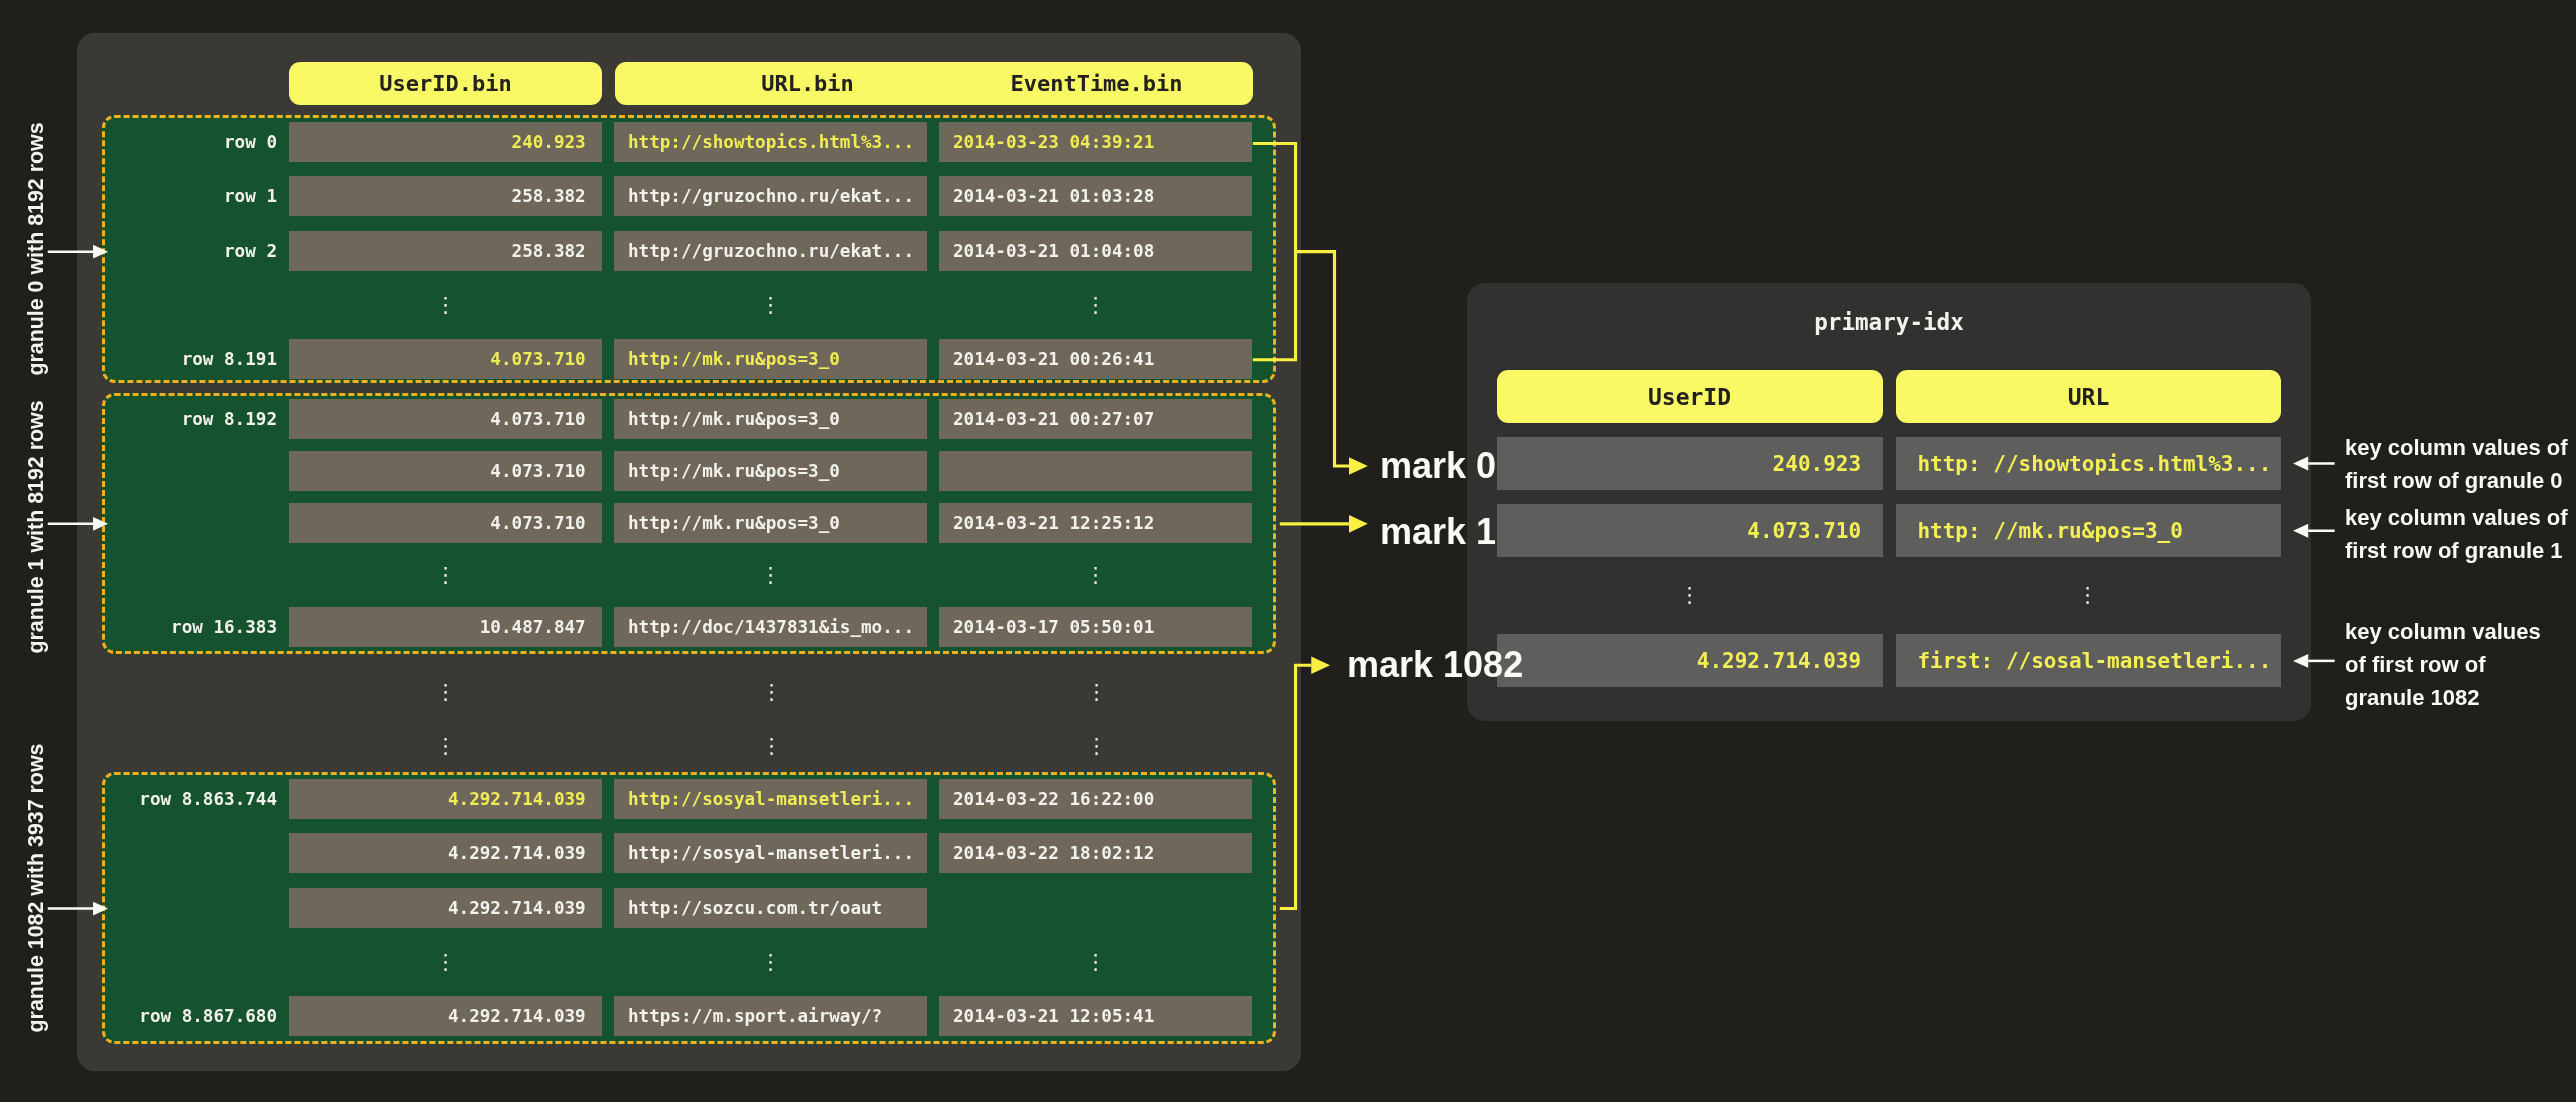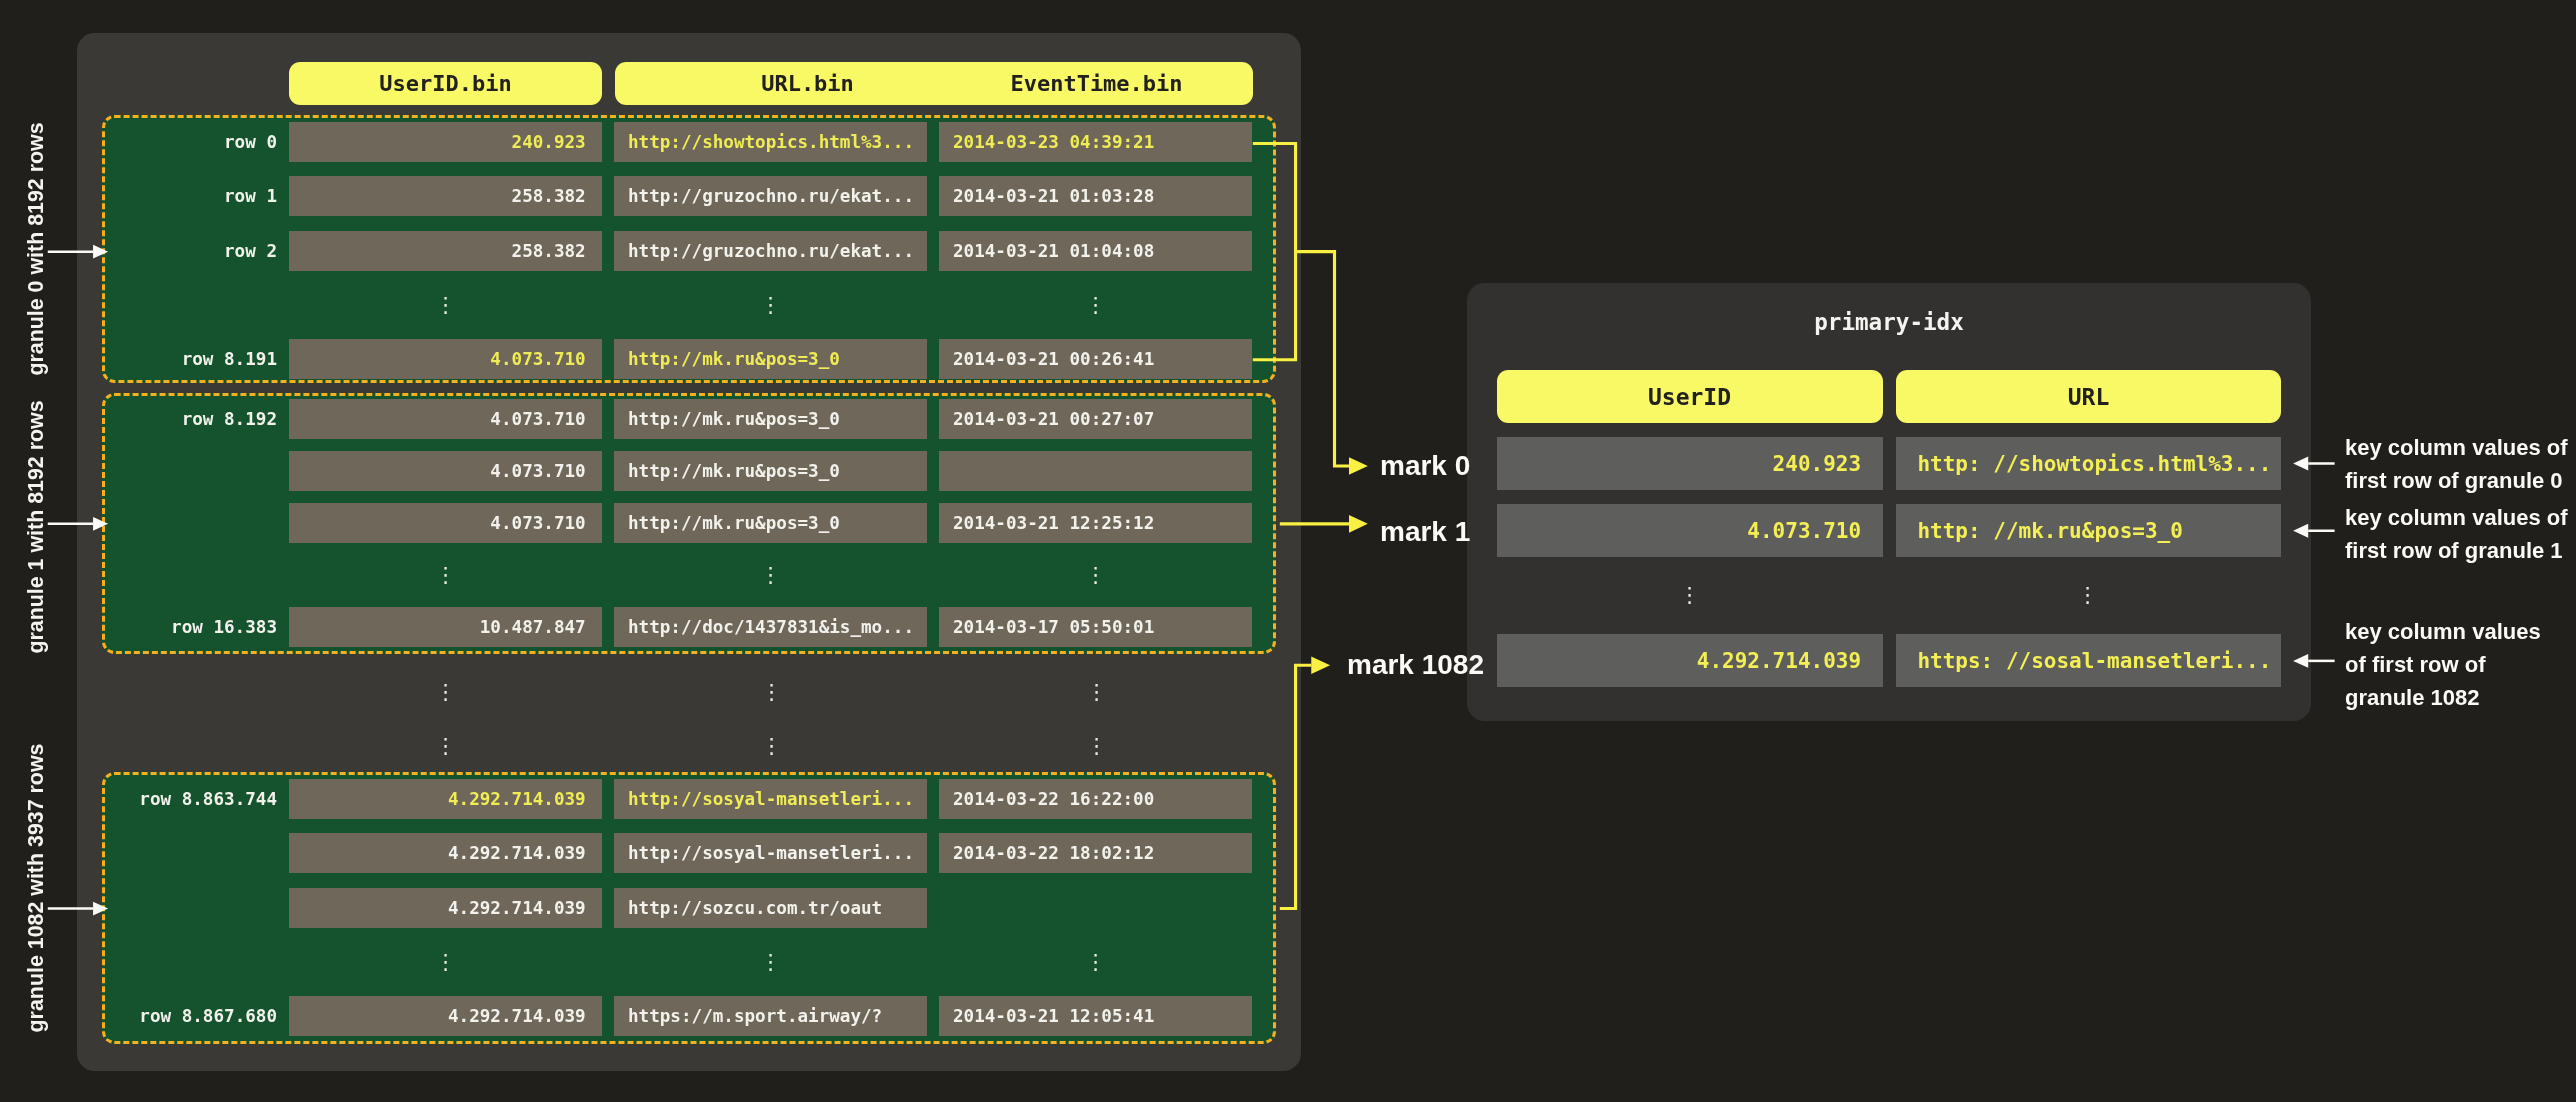--- a/index.html
+++ b/index.html
@@ -55,21 +55,21 @@
   .idx-pill.c2{left:429px;width:385px;}
   .idx-cell{position:absolute;height:53px;background:#5e5e5c;display:flex;align-items:center;
             font:700 21px "DejaVu Sans Mono","Liberation Mono",monospace;color:#f3ef55;
             white-space:nowrap;overflow:hidden;box-sizing:border-box;}
   .idx-cell.c1{left:29.5px;width:386px;justify-content:flex-end;padding-right:21.4px;}
   .idx-cell.c2{left:429px;width:385px;padding-left:21.4px;}
   .idx-dots{position:absolute;width:25px;height:35px;text-align:center;
             font:400 21.4px "DejaVu Sans","Liberation Sans",sans-serif;color:#eceae2;line-height:35px;}
 
   
-  .mark{position:absolute;height:35px;line-height:35px;font-weight:700;font-size:28px;
+  .mark{position:absolute;height:35px;line-height:35px;font-weight:700;font-size:36px;
         color:#fbfaf7;white-space:nowrap;}
   .annotation{position:absolute;left:2345px;width:231px;font-weight:700;font-size:22px;
               color:#fbfaf7;}
   .annotation div{height:33px;line-height:33px;white-space:nowrap;}
 
   .overlay{position:absolute;left:0;top:0;pointer-events:none;}
 </style>
 </head>
 <body>
 
@@ -201,21 +201,21 @@
     <div>
       <div class="idx-cell c1" style="top:221px;">4.073.710</div>
       <div class="idx-cell c2" style="top:221px;">http: //mk.ru&amp;pos=3_0</div>
     </div>
     <div>
       <div class="idx-dots" style="left:210px;top:294px;">⋮</div>
       <div class="idx-dots" style="left:608px;top:294px;">⋮</div>
     </div>
     <div>
       <div class="idx-cell c1" style="top:351px;">4.292.714.039</div>
-      <div class="idx-cell c2" style="top:351px;">https: //sosal-mansetleri...</div>
+      <div class="idx-cell c2" style="top:351px;">first: //sosal-mansetleri...</div>
     </div>
   </div>
 
   <div class="mark" style="left:1380px;top:448px;">mark 0</div>
   <div class="mark" style="left:1380px;top:514px;">mark 1</div>
   <div class="mark" style="left:1347px;top:647px;">mark 1082</div>
 
   <div class="annotation" style="top:431px;">
     <div>key column values of</div>
     <div>first row of granule 0</div>

